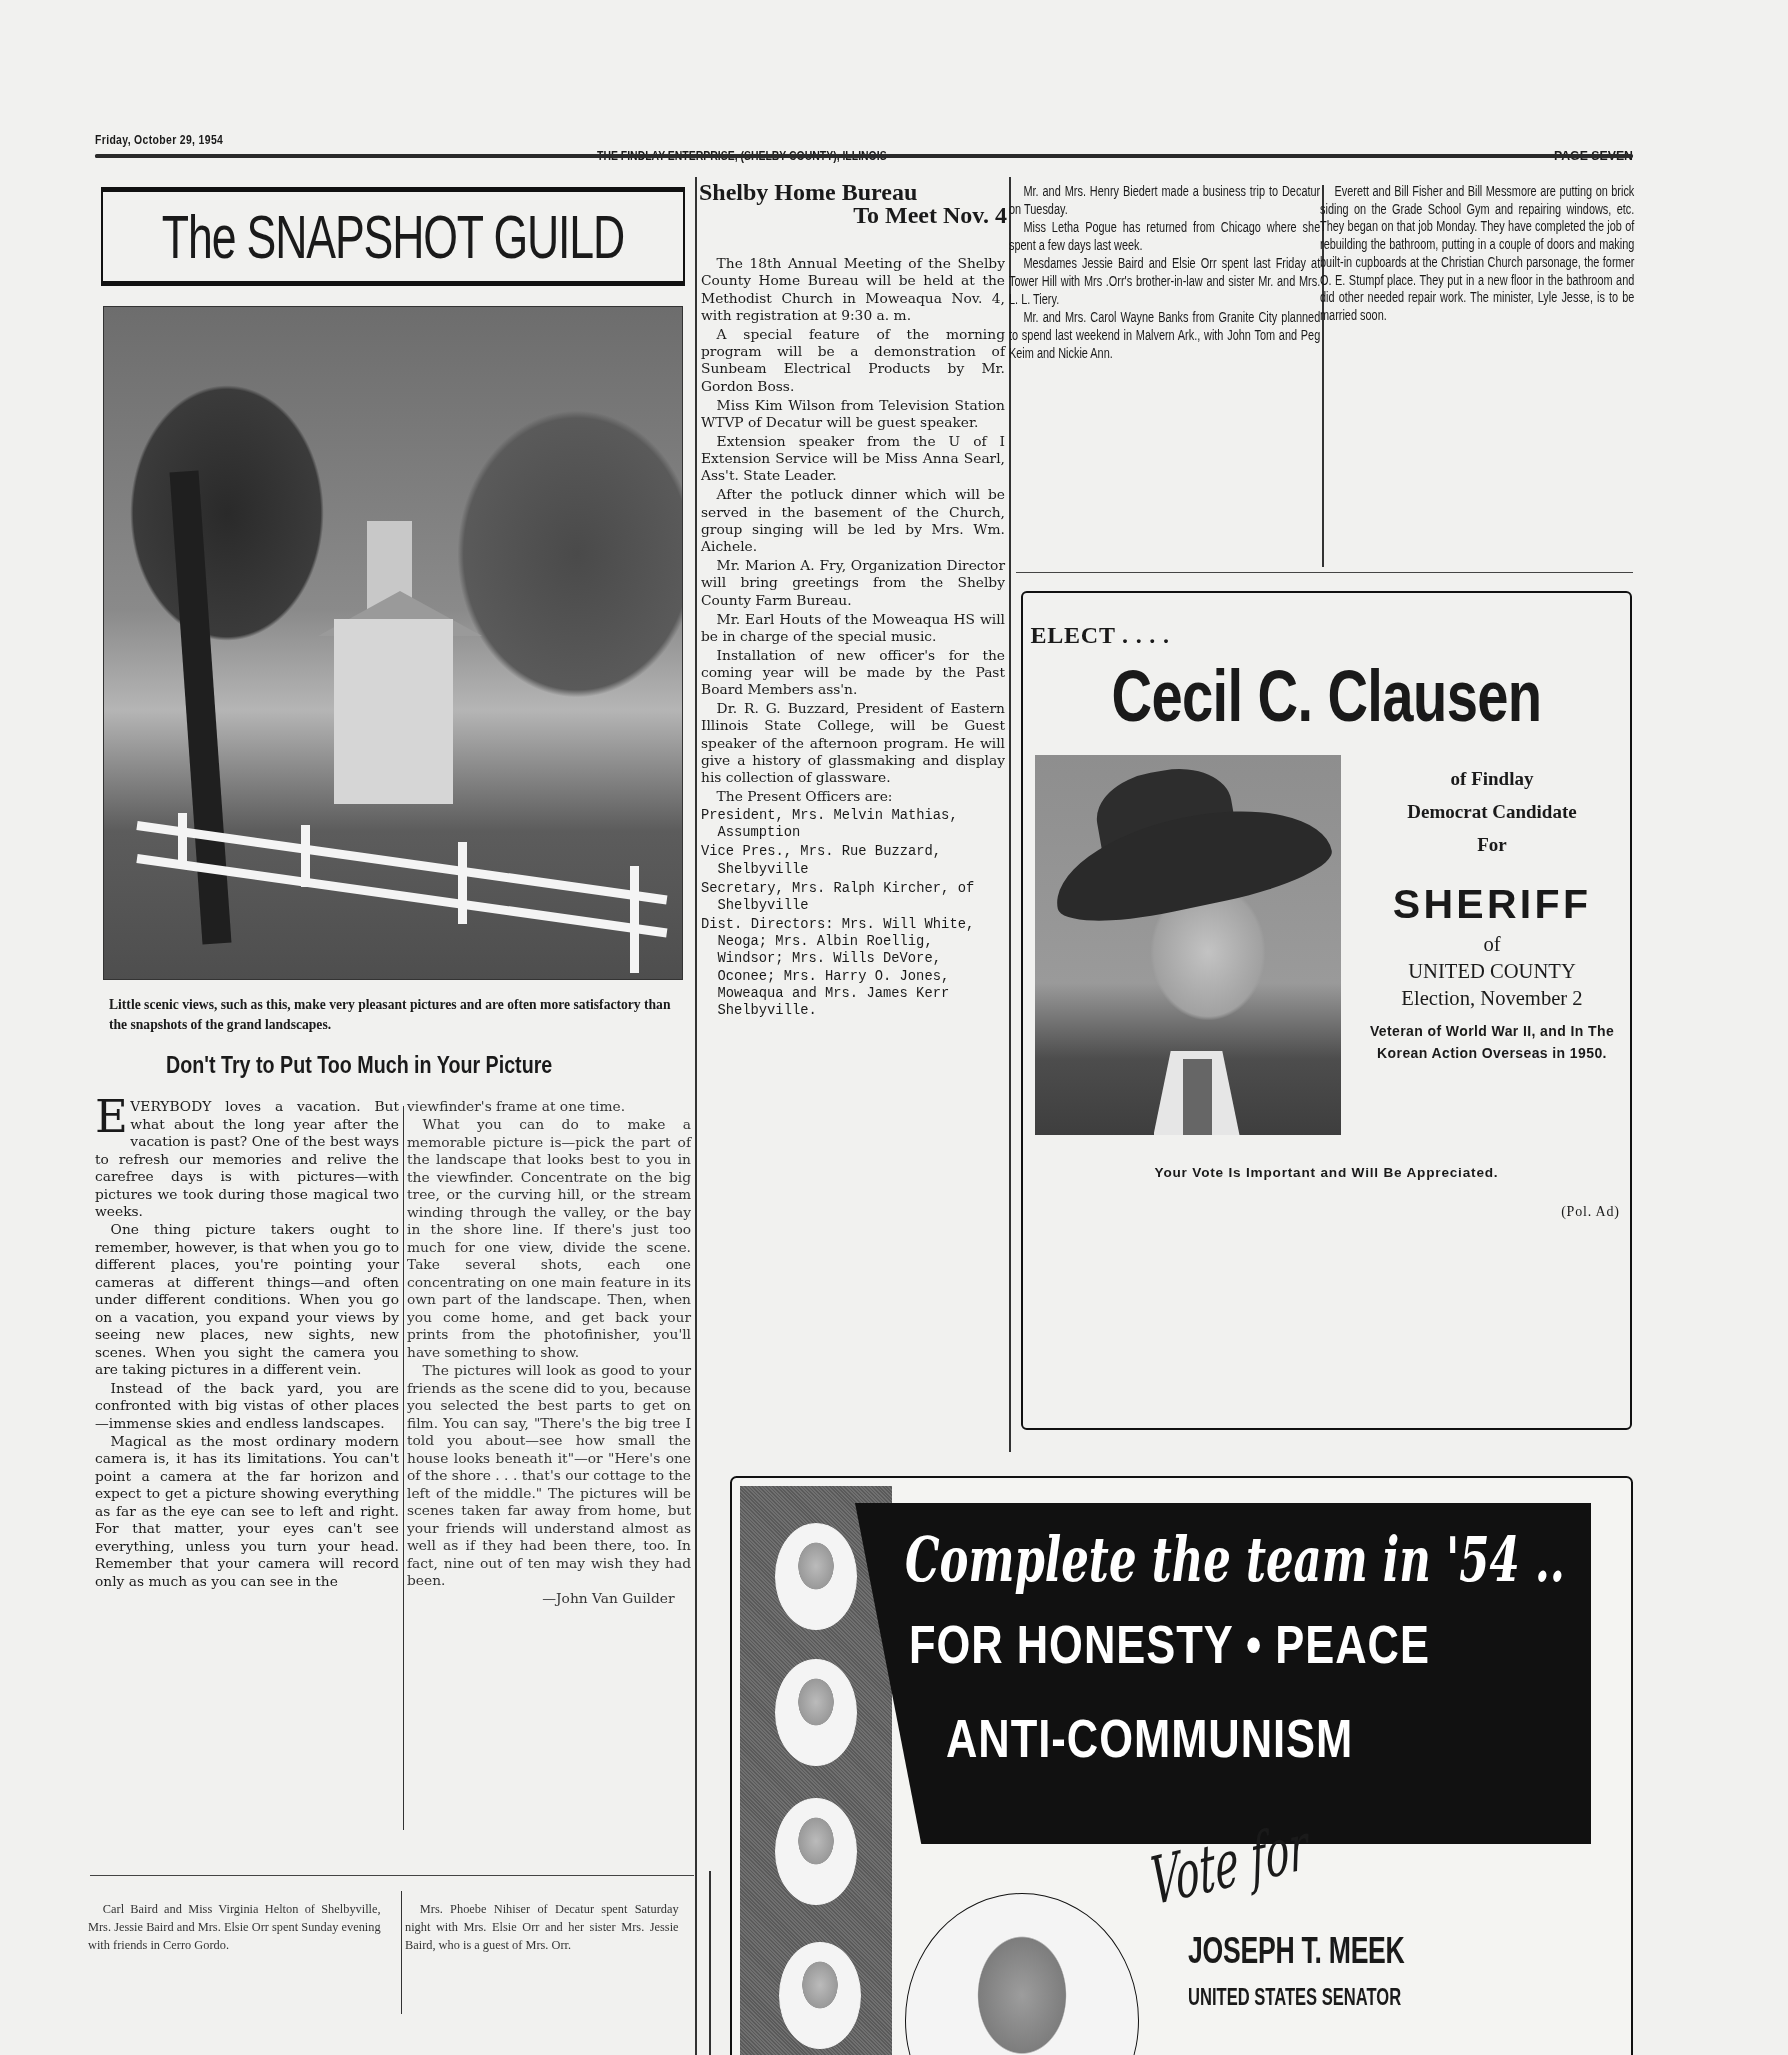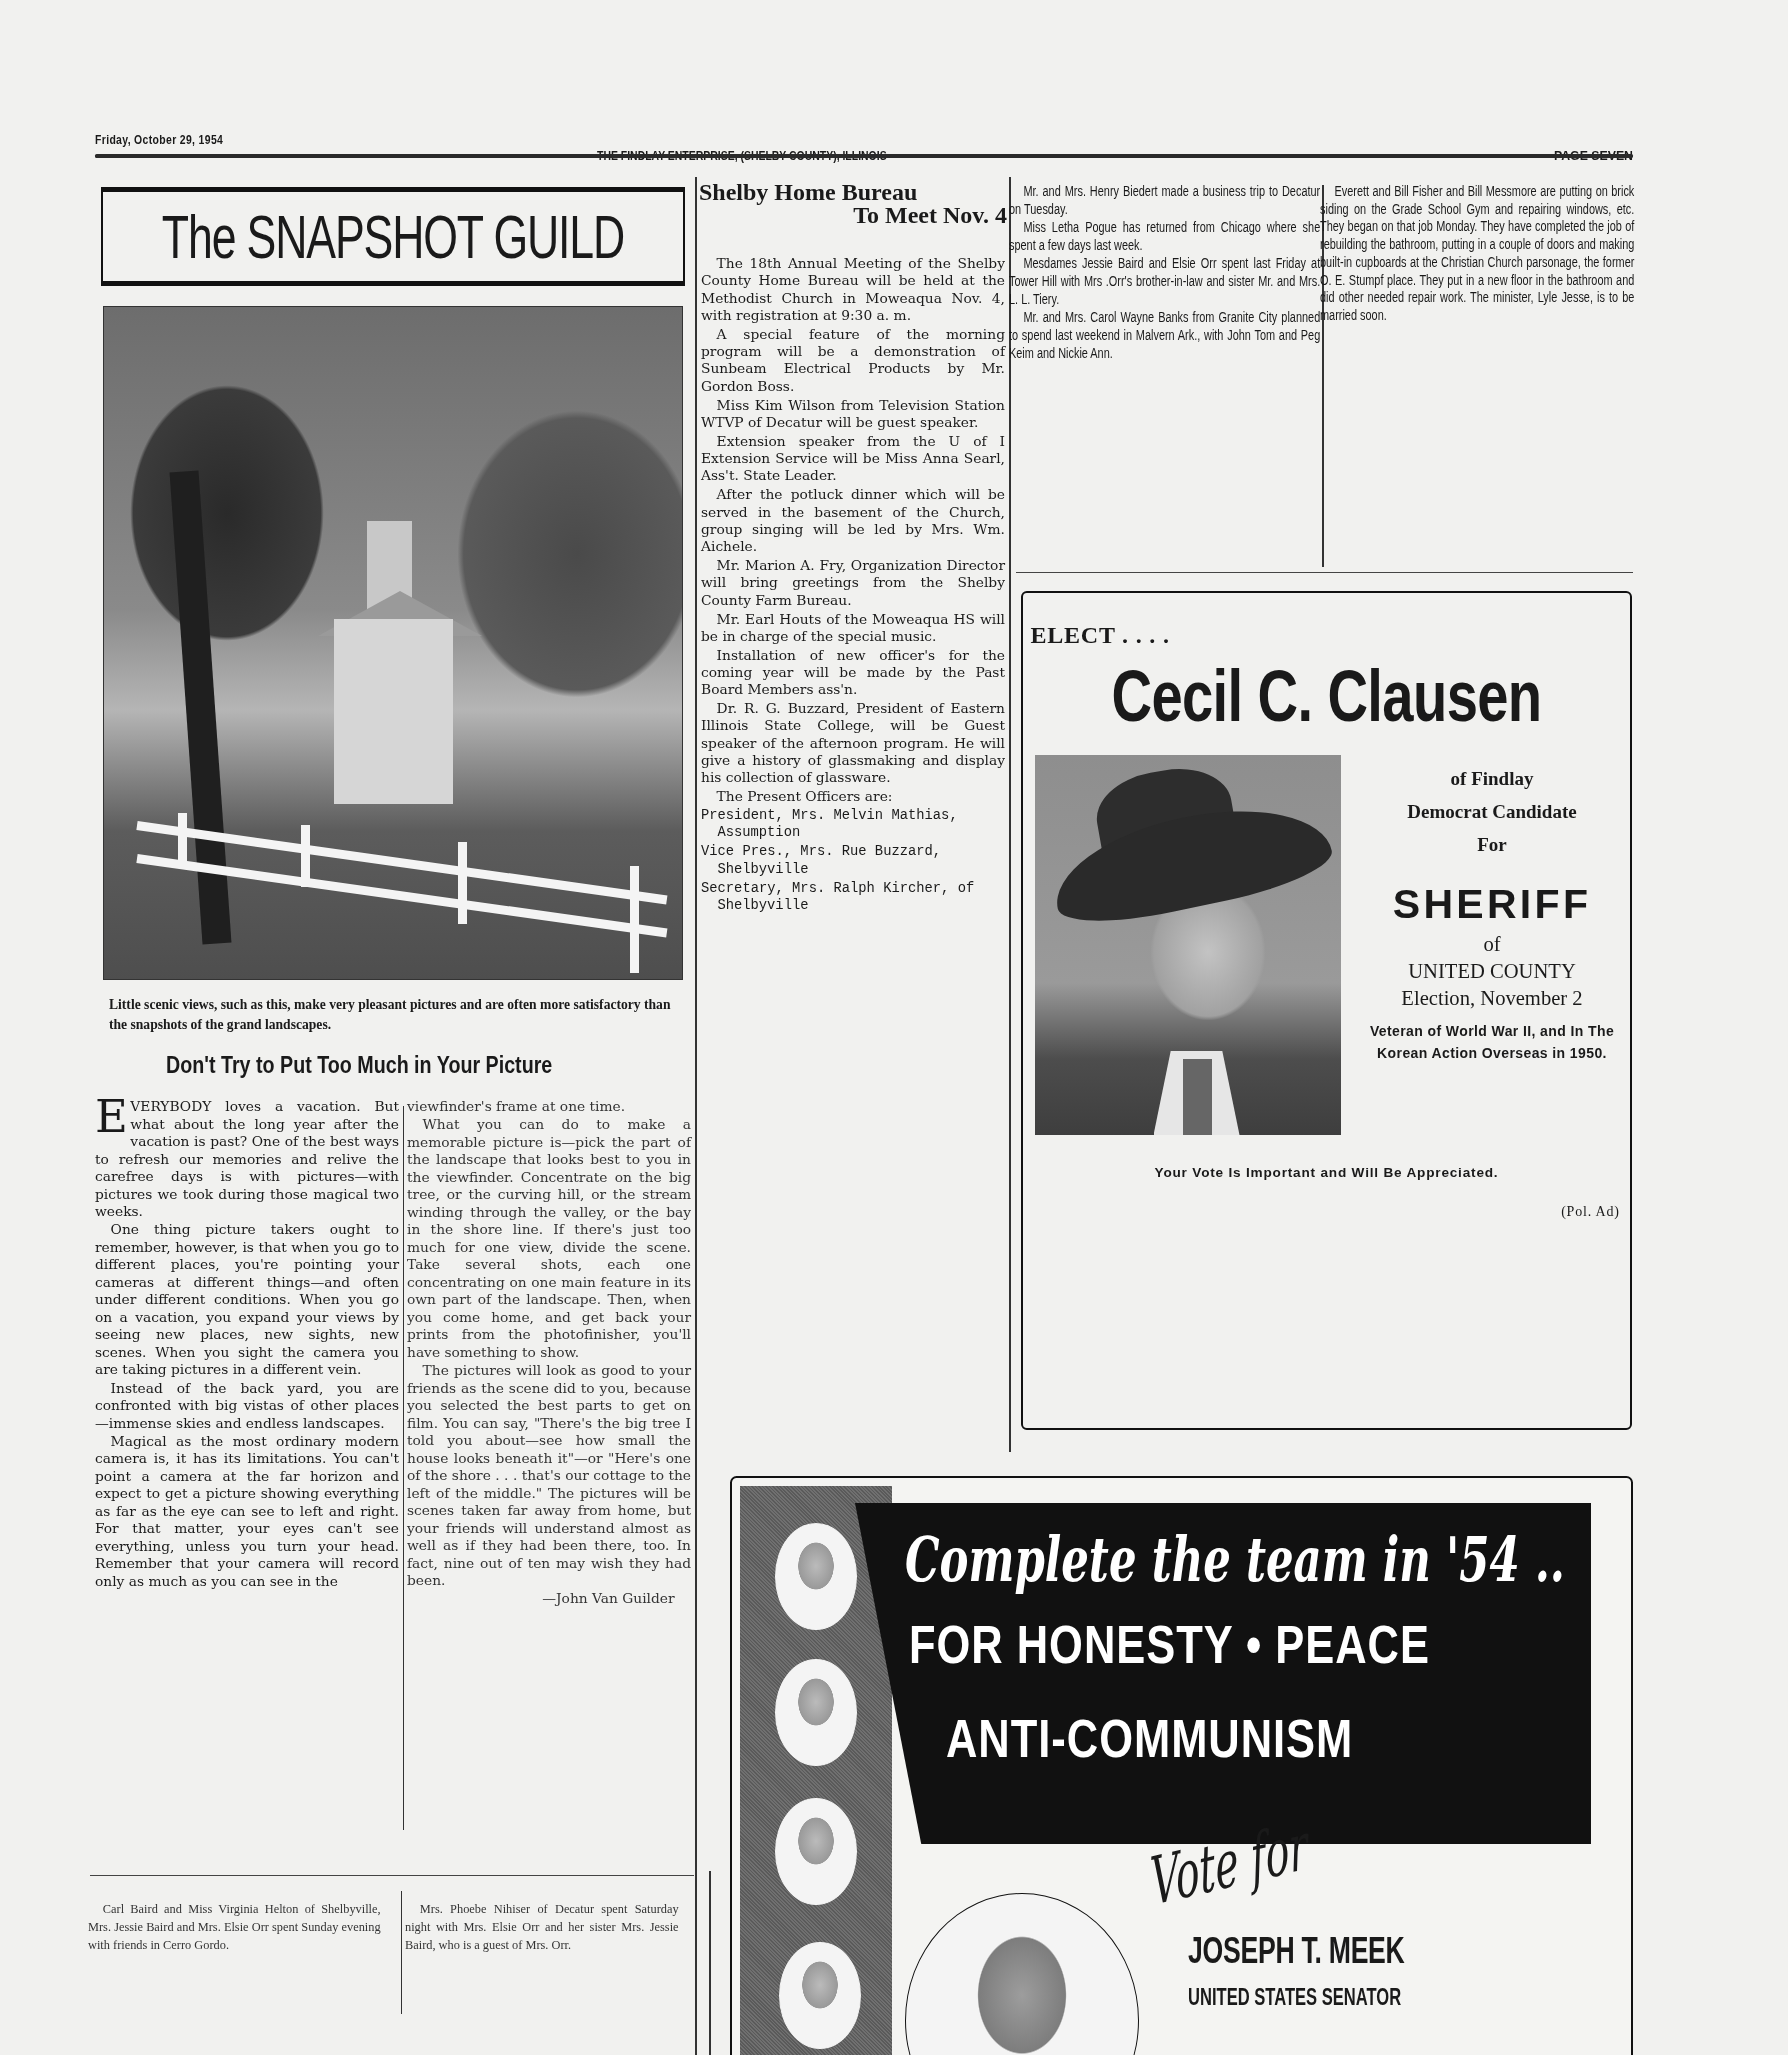--- a/index.html
+++ b/index.html
@@ -168,20 +168,21 @@
   <p>Extension speaker from the U of I Extension Service will be Miss Anna Searl, Ass't. State Leader.</p>
   <p>After the potluck dinner which will be served in the basement of the Church, group singing will be led by Mrs. Wm. Aichele.</p>
   <p>Mr. Marion A. Fry, Organization Director will bring greetings from the Shelby County Farm Bureau.</p>
   <p>Mr. Earl Houts of the Moweaqua HS will be in charge of the special music.</p>
   <p>Installation of new officer's for the coming year will be made by the Past Board Members ass'n.</p>
   <p>Dr. R. G. Buzzard, President of Eastern Illinois State College, will be Guest speaker of the afternoon program. He will give a history of glassmaking and display his collection of glassware.</p>
   <p>The Present Officers are:</p>
   <p class="hang">President, Mrs. Melvin Mathias, Assumption</p>
   <p class="hang">Vice Pres., Mrs. Rue Buzzard, Shelbyville</p>
   <p class="hang">Secretary, Mrs. Ralph Kircher, of Shelbyville</p>
+  <p class="hang">Dist. Directors: Mrs. Will White, Neoga; Mrs. Albin Roellig, Windsor; Mrs. Wills DeVore, Oconee; Mrs. Harry O. Jones, Moweaqua and Mrs. James Kerr Shelbyville.</p>
 </div>
 
 <div id="biedert-col" class="abs">
   <p>Mr. and Mrs. Henry Biedert made a business trip to Decatur on Tuesday.</p>
   <p>Miss Letha Pogue has returned from Chicago where she spent a few days last week.</p>
   <p>Mesdames Jessie Baird and Elsie Orr spent last Friday at Tower Hill with Mrs .Orr's brother-in-law and sister Mr. and Mrs. L. L. Tiery.</p>
   <p>Mr. and Mrs. Carol Wayne Banks from Granite City planned to spend last weekend in Malvern Ark., with John Tom and Peg Keim and Nickie Ann.</p>
 </div>
 <div id="fisher-col" class="abs">
   <p>Everett and Bill Fisher and Bill Messmore are putting on brick siding on the Grade School Gym and repairing windows, etc. They began on that job Monday. They have completed the job of rebuilding the bathroom, putting in a couple of doors and making built-in cupboards at the Christian Church parsonage, the former O. E. Stumpf place. They put in a new floor in the bathroom and did other needed repair work. The minister, Lyle Jesse, is to be married soon.</p>

